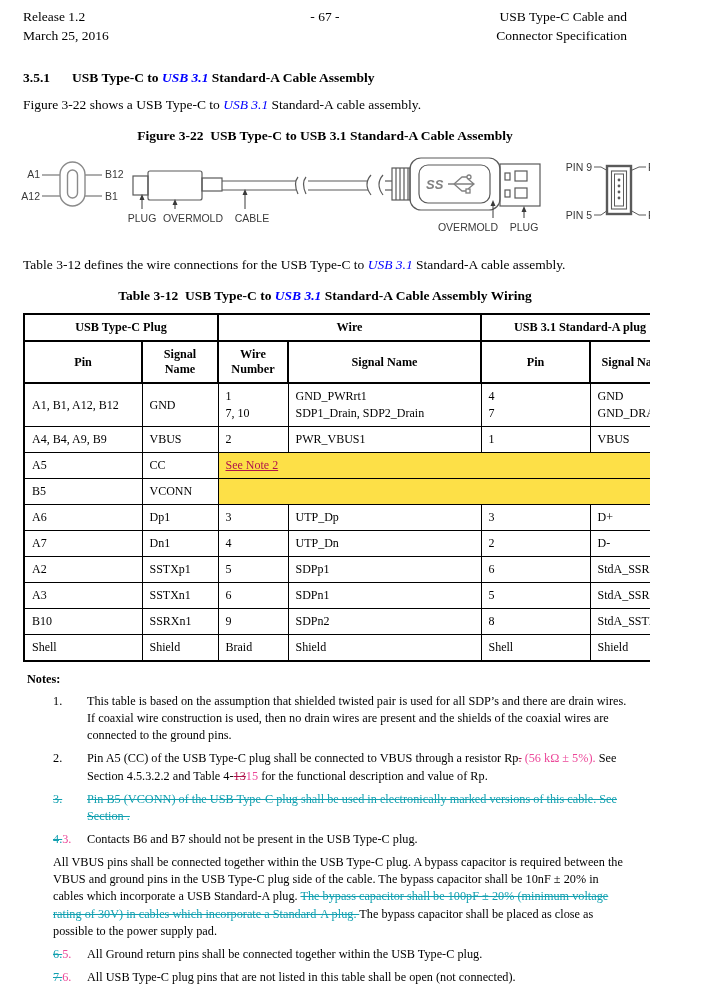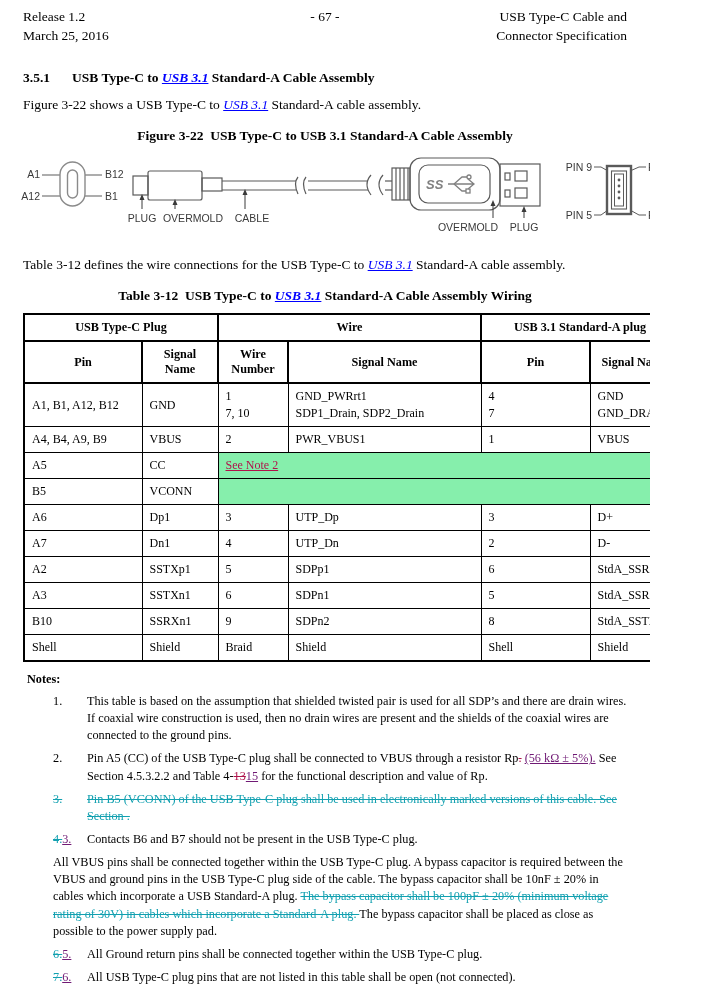--- a/index.html
+++ b/index.html
@@ -10,49 +10,49 @@
   }
   
   .doc-header{display:flex;font-size:13.5px;line-height:1.4;}
   .hdr-left{width:33%;}
   .hdr-center{width:34%;text-align:center;}
   .hdr-right{width:33%;text-align:right;}
 
   .section-heading{margin-top:24px;font-size:13.5px;font-weight:bold;}
   .sec-num{margin-right:22px;}
 
-  .link{color:#0000FF;font-style:italic;text-decoration:underline;cursor:pointer;}
+  .link{color:#0000FF;font-style:italic;cursor:pointer;}
   .link.b{font-weight:bold;}
 
   p.body{font-size:13.5px;line-height:1.5;margin:9px 0 0 0;}
 
   .caption{font-size:13.5px;font-weight:bold;text-align:center;margin:13px 0 0 0;}
 
   .fig-wrap{margin:2px 0 0 -23px;}
   .fig-wrap svg{display:block;}
   .flabel{font-family:"Liberation Sans",sans-serif;font-size:10.5px;fill:#3a3a3a;}
   .logo-ss{font-family:"Liberation Sans",sans-serif;font-size:13px;font-weight:bold;font-style:italic;fill:#808080;}
 
   table.wiring{border-collapse:collapse;table-layout:fixed;width:655px;margin-top:9px;}
   table.wiring th{border:2px solid #000;font-size:12.2px;font-weight:bold;text-align:center;padding:3px 4px;line-height:1.25;}
   table.wiring th.group{height:19px;}
   table.wiring th.colhdr{height:34px;}
   table.wiring td{border:1px solid #000;font-size:12px;padding:4px 7px;line-height:1.4;vertical-align:middle;height:17px;}
   table.wiring{border:2px solid #000;}
-  td.gray{background:#86efac;}
+  td.gray{background:#fde047;}
   .see-note{color:#B0134B;text-decoration:underline;cursor:pointer;}
 
   .notes{margin-top:9px;font-size:12.25px;line-height:1.4;}
   .notes-label{font-weight:bold;margin:0 0 5px 4px;}
   .note{display:flex;margin:0 0 6px 0;padding-left:30px;}
   .note .num{width:34px;flex:none;}
   .note .txt{flex:1;}
   .del-teal{color:#12A0B0;text-decoration:line-through;}
   .del-red{color:#B0134B;text-decoration:line-through;}
-  .ins-red{color:#701a75;text-decoration:underline;}
+  .ins-red{color:#ec4899;}
 </style>
 </head>
 <body>
 
 <div class="page">
 
   <div class="doc-header">
     <div class="hdr-left">
       <div>Release 1.2</div>
       <div>March 25, 2016</div>

